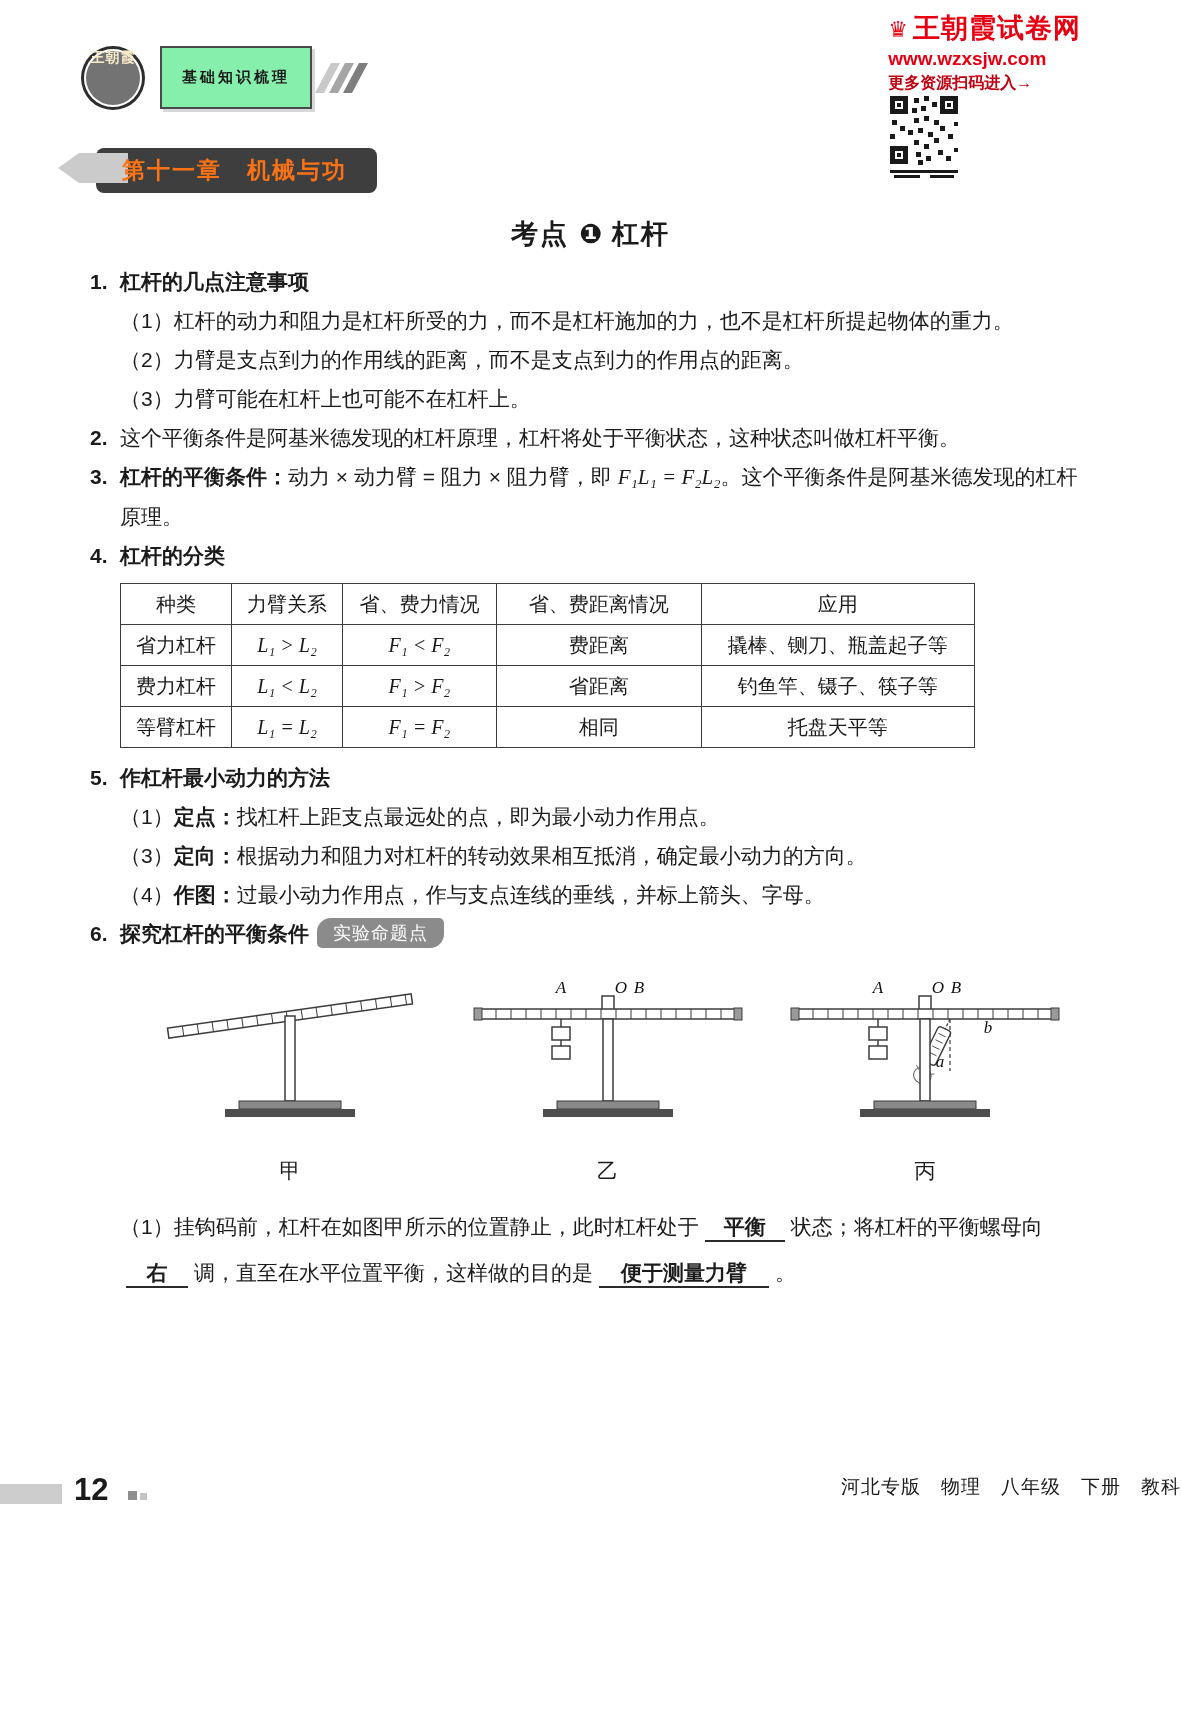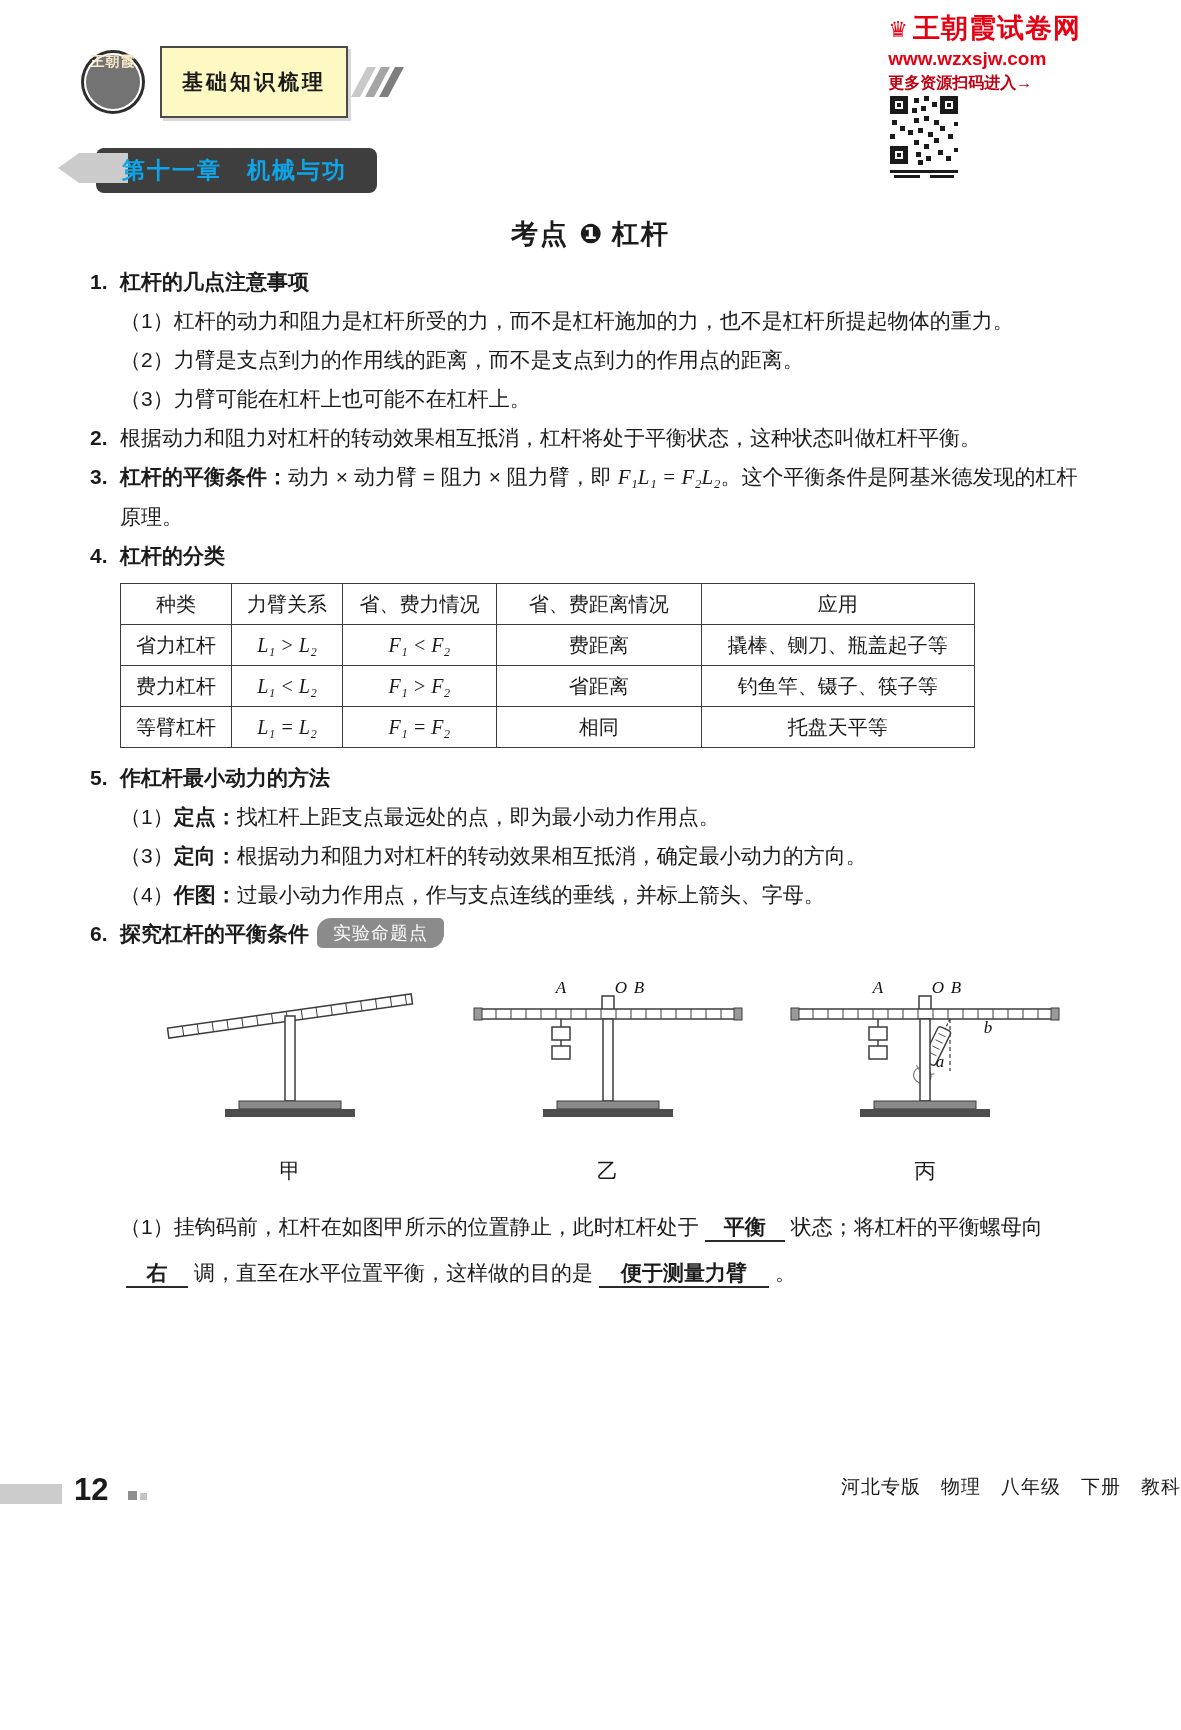--- a/index.html
+++ b/index.html
@@ -16,43 +16,43 @@
   .seal {
     width:58px; height:58px; border-radius:50%;
     background:#737373; color:#f5e9c8;
     display:flex; align-items:flex-start; justify-content:center;
     font-size:14px; font-weight:bold; letter-spacing:1px;
     box-shadow:0 0 0 2px #fff inset, 0 0 0 3px #2e2d2b;
     flex:0 0 auto;
   }
   .tab-wrap { display:flex; align-items:center; margin-left:18px; }
   .header-tab {
-    border:2px solid #4a4a4a; background:#fef9c3;
-    padding:20px 20px; font-size:21px; font-weight:bold; letter-spacing:3px;
+    border:2px solid #4a4a4a; background:#86efac;
+    padding:20px 20px; font-size:15px; font-weight:bold; letter-spacing:3px;
     box-shadow:3px 3px 0 #d8d8d8;
   }
   .stripes { display:flex; margin-left:6px; }
   .stripes i { display:block; width:9px; height:30px; margin-left:5px; transform:skewX(-28deg); }
   .stripes i:nth-child(1){ background:#c9c9c9; }
   .stripes i:nth-child(2){ background:#a5a5a5; }
   .stripes i:nth-child(3){ background:#7e7e7e; }
 
   .brand { position:absolute; right:88px; top:10px; display:flex; align-items:flex-start;flex-direction:column; }
   .brand-text { text-align:left; margin-right:12px; }
   .brand-name { color:#e60012; font-size:27px; font-weight:bold; letter-spacing:1px; }
   .brand-name .crown { font-size:22px; margin-right:4px; }
   .brand-url  { color:#e60012; font-size:19px; font-weight:bold; margin-top:2px; }
   .brand-hint { color:#c00010; font-size:16px; font-weight:bold; margin-top:3px; }
   .qr { width:72px; height:86px; }
 
   
   .banner-row { position:absolute; left:96px; top:148px; }
   .chapter-banner {
     position:relative; display:inline-block;
-    background:#3e3e3e; color:#0ea5e9;
+    background:#3e3e3e; color:#f97316;
     font-size:23px; font-weight:bold; letter-spacing:2px;
     padding:7px 30px 7px 26px; border-radius:8px; z-index:1;
   }
   .banner-tip {
     position:absolute; left:-38px; top:5px; width:70px; height:30px;
     background:#cbcbcb; z-index:0;
     clip-path:polygon(0 50%, 30% 0, 100% 0, 100% 100%, 30% 100%);
   }
   .banner-text { position:relative; z-index:2; }
 
@@ -201,21 +201,21 @@
   <div class="content">
 
     <div class="item">
       <p><span class="num">1.</span><span class="bold">杠杆的几点注意事项</span></p>
       <p>（1）杠杆的动力和阻力是杠杆所受的力，而不是杠杆施加的力，也不是杠杆所提起物体的重力。</p>
       <p>（2）力臂是支点到力的作用线的距离，而不是支点到力的作用点的距离。</p>
       <p>（3）力臂可能在杠杆上也可能不在杠杆上。</p>
     </div>
 
     <div class="item">
-      <p><span class="num">2.</span><span>根据动力和阻力对杠杆的转动效果相互抵消，杠杆将处于平衡状态，这种状态叫做杠杆平衡。</span></p>
+      <p><span class="num">2.</span><span>这个平衡条件是阿基米德发现的杠杆原理，杠杆将处于平衡状态，这种状态叫做杠杆平衡。</span></p>
     </div>
 
     <div class="item">
       <p><span class="num">3.</span><span class="bold">杠杆的平衡条件：</span><span>动力 × 动力臂 = 阻力 × 阻力臂，即 </span><span class="math">F₁L₁ = F₂L₂</span><span>。这个平衡条件是阿基米德发现的杠杆原理。</span></p>
     </div>
 
     <div class="item">
       <p><span class="num">4.</span><span class="bold">杠杆的分类</span></p>
     </div>
 

